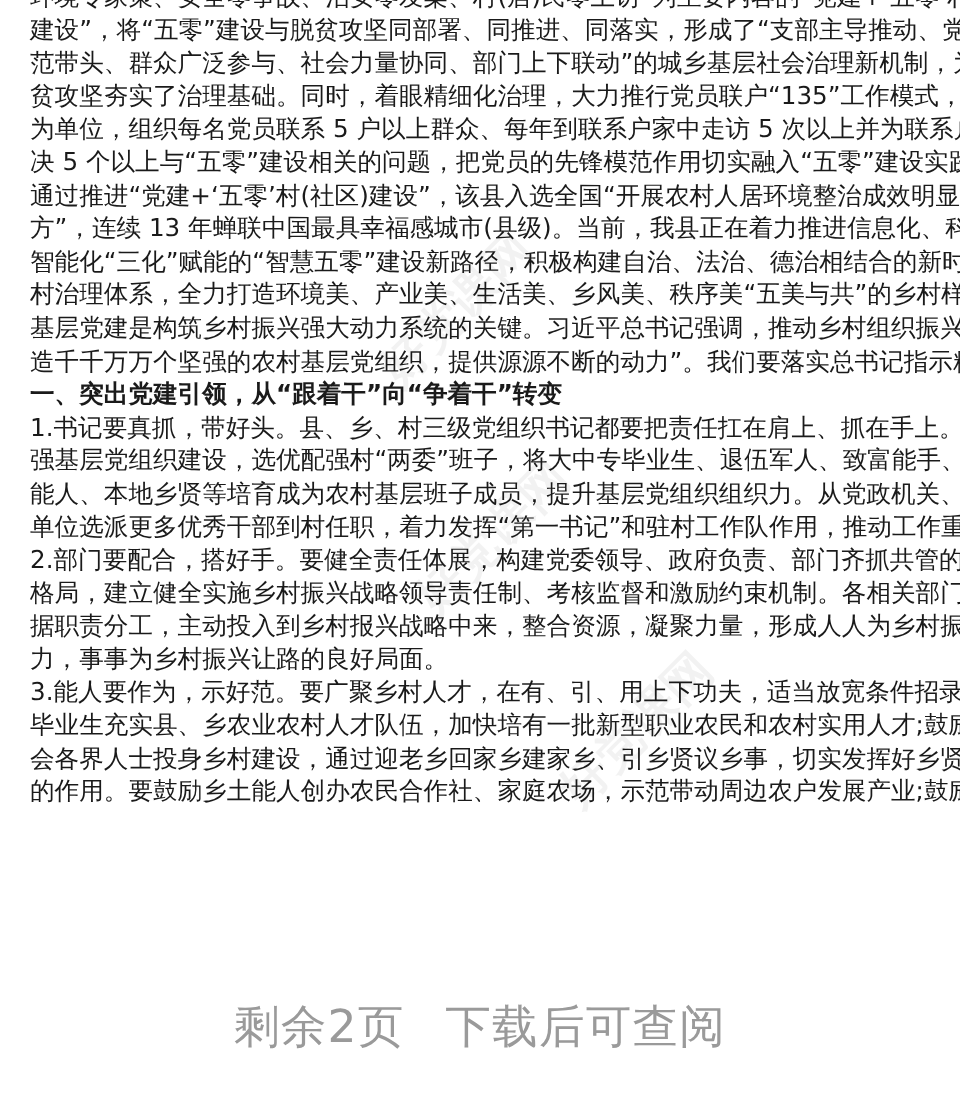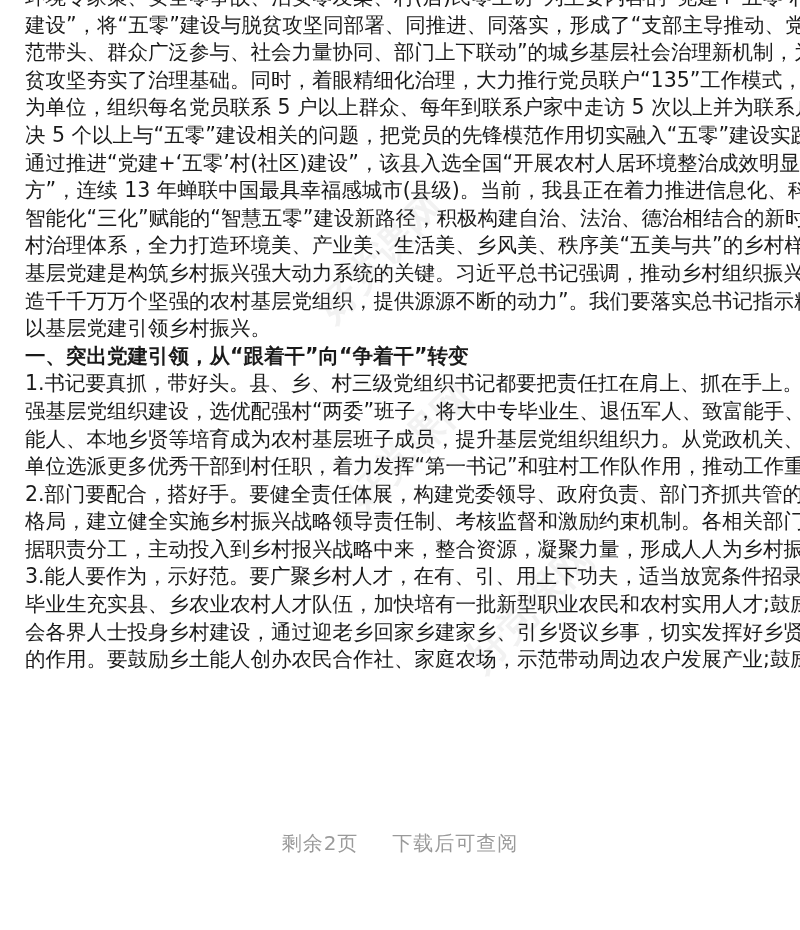--- a/index.html
+++ b/index.html
@@ -41,21 +41,21 @@
       transform: rotate(-45deg);
       white-space: nowrap;
       pointer-events: none;
     }
     .footer {
       position: absolute;
       left: 0;
       width: 800px;
       top: 830px;
       text-align: center;
-      font-size: 20px;
+      font-size: 38px;
       color: #9a9a9a;
       letter-spacing: 1px;
     }
     .footer span { display: inline-block; }
     .footer .gap { width: 34px; }
   </style>
 </head>
 <body>
 
 <div class="doc">
@@ -64,29 +64,29 @@
   <span class="line">范带头、群众广泛参与、社会力量协同、部门上下联动”的城乡基层社会治理新机制，为脱</span>
   <span class="line">贫攻坚夯实了治理基础。同时，着眼精细化治理，大力推行党员联户“135”工作模式，以支部</span>
   <span class="line">为单位，组织每名党员联系 5 户以上群众、每年到联系户家中走访 5 次以上并为联系户解</span>
   <span class="line">决 5 个以上与“五零”建设相关的问题，把党员的先锋模范作用切实融入“五零”建设实践中。</span>
   <span class="line">通过推进“党建+‘五零’村(社区)建设”，该县入选全国“开展农村人居环境整治成效明显的地</span>
   <span class="line">方”，连续 13 年蝉联中国最具幸福感城市(县级)。当前，我县正在着力推进信息化、科技化、</span>
   <span class="line">智能化“三化”赋能的“智慧五零”建设新路径，积极构建自治、法治、德治相结合的新时代乡</span>
   <span class="line">村治理体系，全力打造环境美、产业美、生活美、乡风美、秩序美“五美与共”的乡村样板，</span>
   <span class="line">基层党建是构筑乡村振兴强大动力系统的关键。习近平总书记强调，推动乡村组织振兴，“打</span>
   <span class="line">造千千万万个坚强的农村基层党组织，提供源源不断的动力”。我们要落实总书记指示精神，</span>
-  <span class="line">以基层党建引领乡村振兴。</span>
   <span class="line bold">一、突出党建引领，从“跟着干”向“争着干”转变</span>
   <span class="line">1.书记要真抓，带好头。县、乡、村三级党组织书记都要把责任扛在肩上、抓在手上。要加</span>
   <span class="line">强基层党组织建设，选优配强村“两委”班子，将大中专毕业生、退伍军人、致富能手、返乡</span>
   <span class="line">能人、本地乡贤等培育成为农村基层班子成员，提升基层党组织组织力。从党政机关、事业</span>
   <span class="line">单位选派更多优秀干部到村任职，着力发挥“第一书记”和驻村工作队作用，推动工作重心由</span>
   <span class="line">2.部门要配合，搭好手。要健全责任体展，构建党委领导、政府负责、部门齐抓共管的工作</span>
   <span class="line">格局，建立健全实施乡村振兴战略领导责任制、考核监督和激励约束机制。各相关部门要根</span>
   <span class="line">据职责分工，主动投入到乡村报兴战略中来，整合资源，凝聚力量，形成人人为乡村振兴出</span>
+  <span class="line">力，事事为乡村振兴让路的良好局面。</span>
   <span class="line">3.能人要作为，示好范。要广聚乡村人才，在有、引、用上下功夫，适当放宽条件招录大学</span>
   <span class="line">毕业生充实县、乡农业农村人才队伍，加快培有一批新型职业农民和农村实用人才;鼓励社</span>
   <span class="line">会各界人士投身乡村建设，通过迎老乡回家乡建家乡、引乡贤议乡事，切实发挥好乡贤能人</span>
   <span class="line">的作用。要鼓励乡土能人创办农民合作社、家庭农场，示范带动周边农户发展产业;鼓励农户</span>
 </div>
 
 <div class="watermark" style="left:300px; top:230px;">好党课网</div>
 <div class="watermark" style="left:330px; top:420px;">好党课网</div>
 <div class="watermark" style="left:450px; top:580px;">好党课网</div>
 

